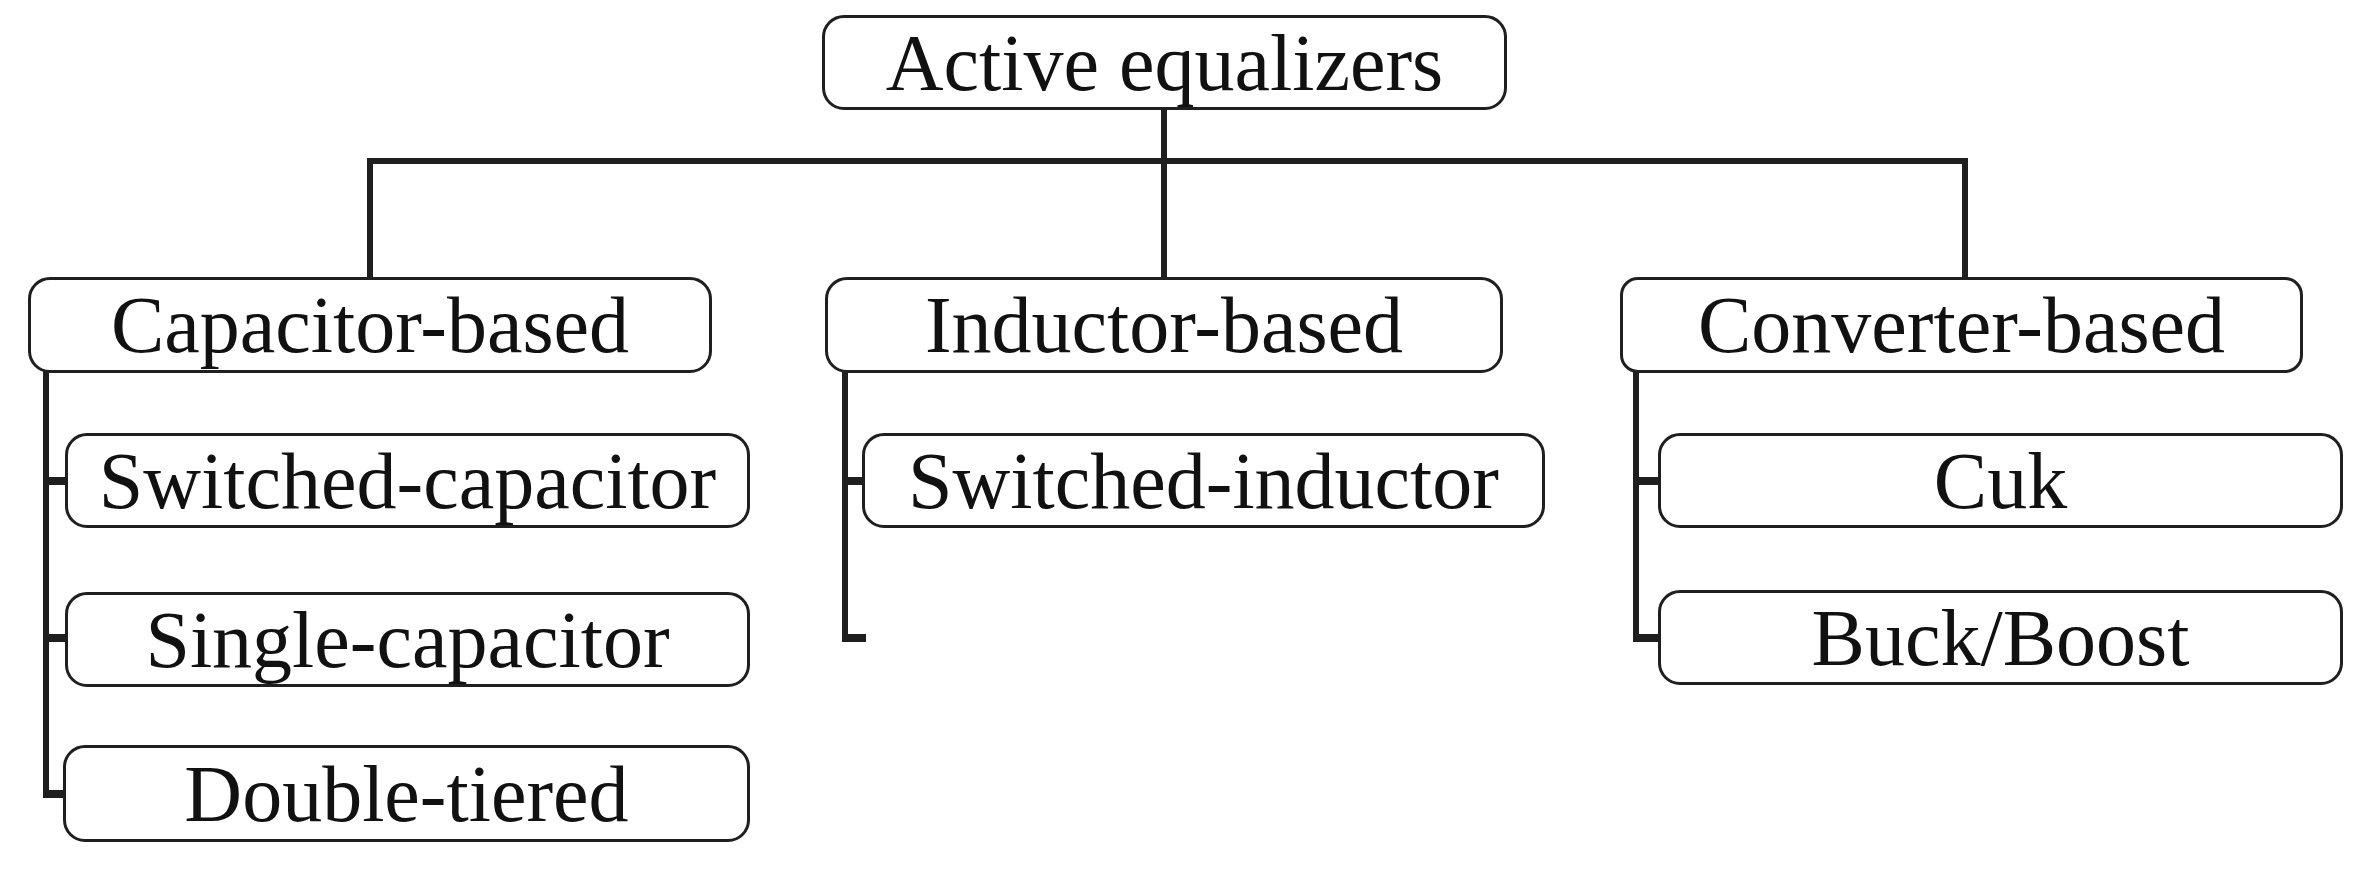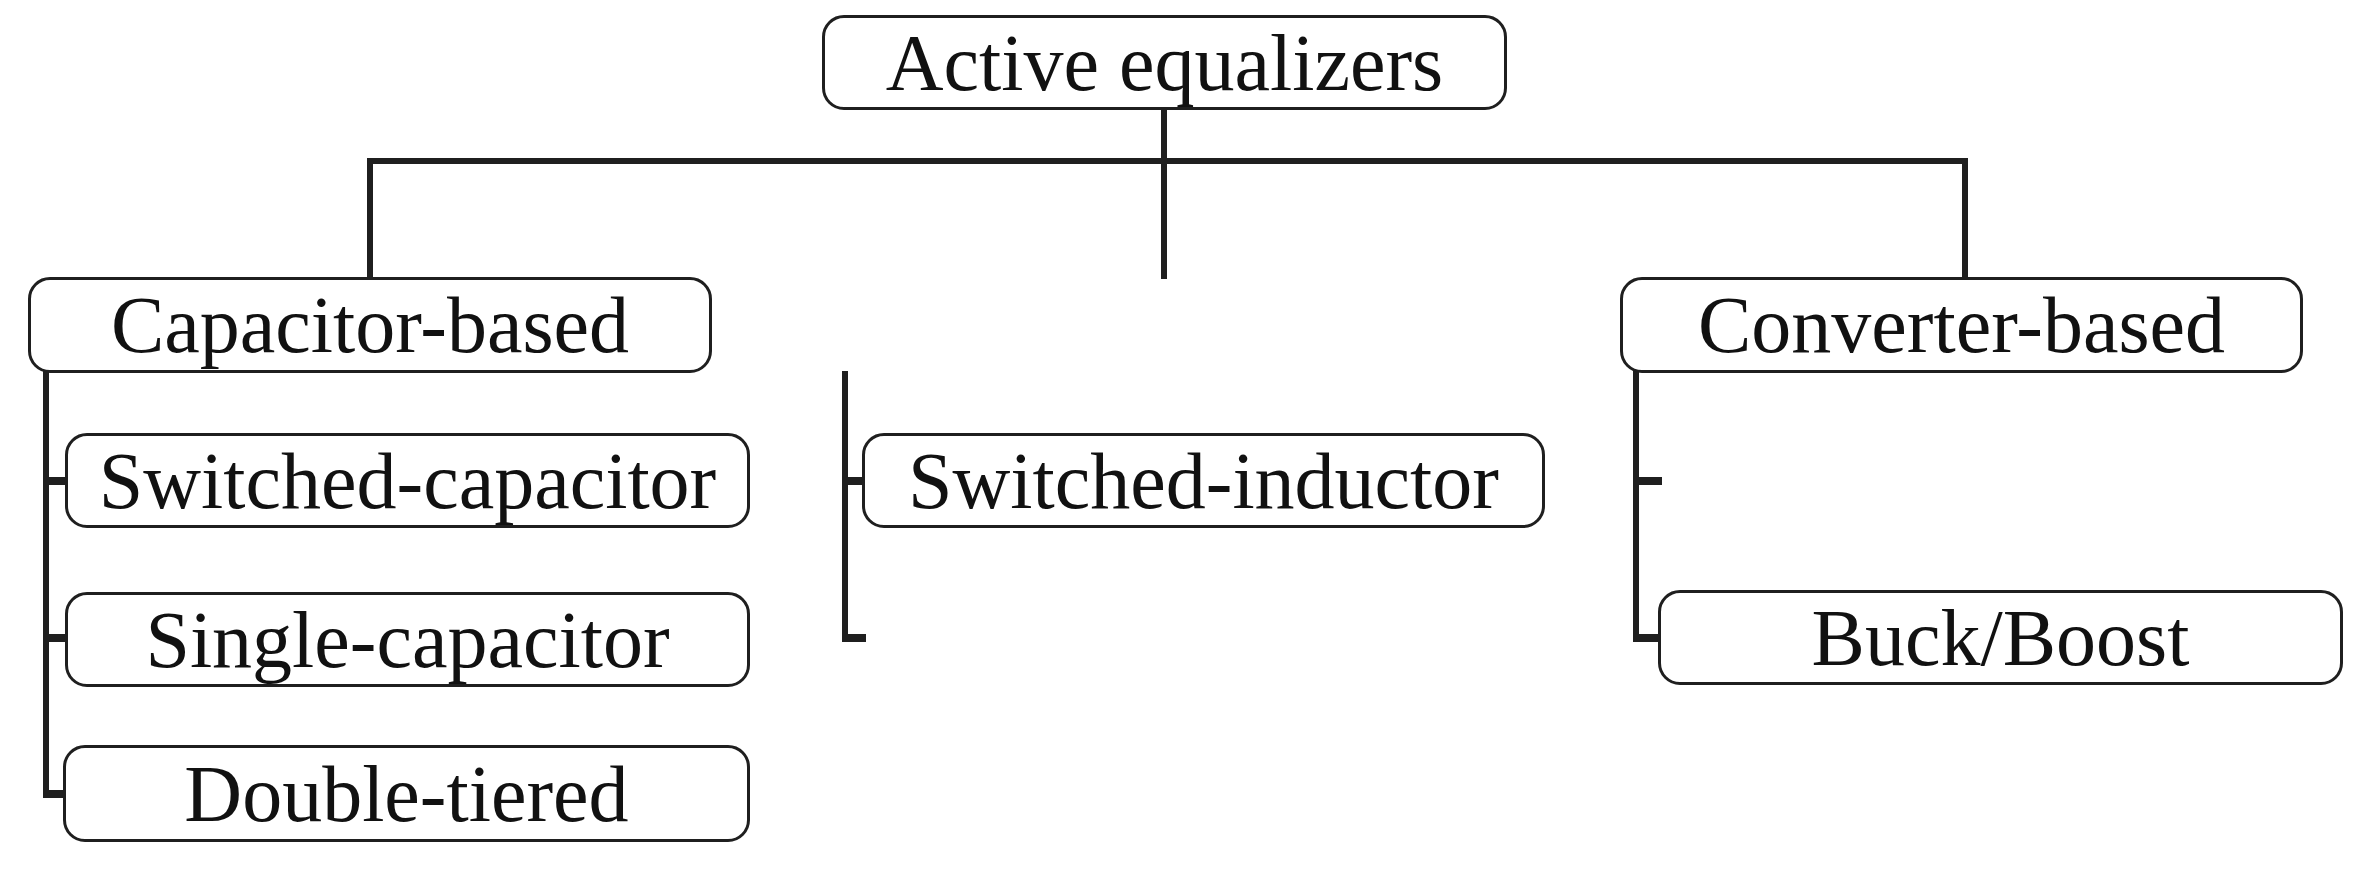--- a/index.html
+++ b/index.html
@@ -53,21 +53,24 @@
 
   <div class="line" style="left:1161px;top:109px;width:6px;height:53px;"></div>
   <div class="line" style="left:367px;top:158px;width:1601px;height:6px;"></div>
   <div class="line" style="left:367px;top:158px;width:6px;height:121px;"></div>
   <div class="line" style="left:1161px;top:158px;width:6px;height:121px;"></div>
   <div class="line" style="left:1962px;top:158px;width:6px;height:121px;"></div>
 
   <div class="box" style="left:28px;top:277px;width:684px;height:96px;">
     <span>Capacitor-based</span>
   </div>
-  <div class="box" style="left:1620px;top:277px;width:683px;height:96px;">
+  <div class="box" style="left:825px;top:277px;width:678px;height:96px;">
+    <span>Inductor-based</span>
+  </div>
+  <div class="box" style="left:1620px;top:277px;width:683px;height:96px;border-radius:18px;">
     <span>Converter-based</span>
   </div>
 
   <div class="line" style="left:43px;top:371px;width:6px;height:427px;"></div>
   <div class="line" style="left:43px;top:477px;width:25px;height:8px;"></div>
   <div class="line" style="left:43px;top:634px;width:25px;height:8px;"></div>
   <div class="line" style="left:43px;top:790px;width:25px;height:8px;"></div>
 
   <div class="line" style="left:842px;top:371px;width:6px;height:271px;"></div>
   <div class="line" style="left:842px;top:477px;width:24px;height:8px;"></div>
@@ -84,17 +87,20 @@
     <span>Single-capacitor</span>
   </div>
   <div class="box" style="left:63px;top:745px;width:687px;height:97px;">
     <span>Double-tiered</span>
   </div>
 
   <div class="box" style="left:862px;top:433px;width:683px;height:95px;">
     <span>Switched-inductor</span>
   </div>
 
+  <div class="box" style="left:1658px;top:433px;width:685px;height:95px;">
+    <span>Cuk</span>
+  </div>
   <div class="box" style="left:1658px;top:590px;width:685px;height:95px;align-items:center;">
     <span>Buck/Boost</span>
   </div>
 
 </div>
 
 </body></html>

